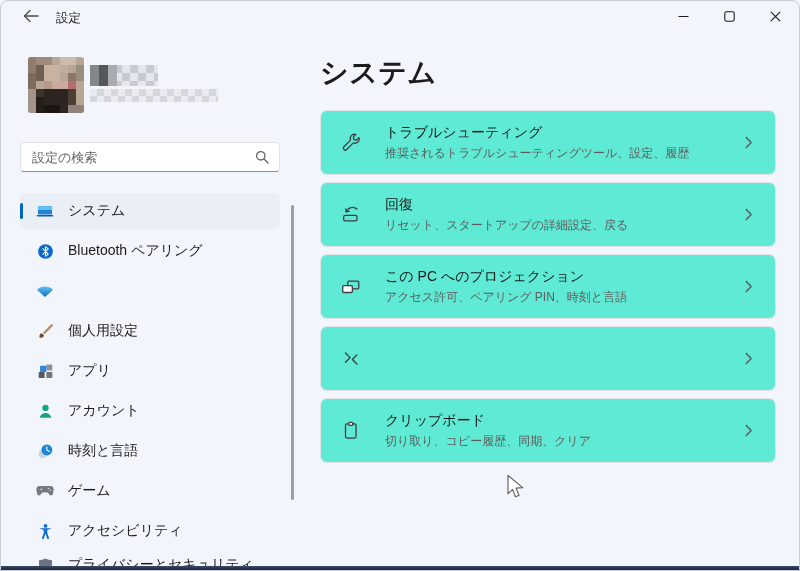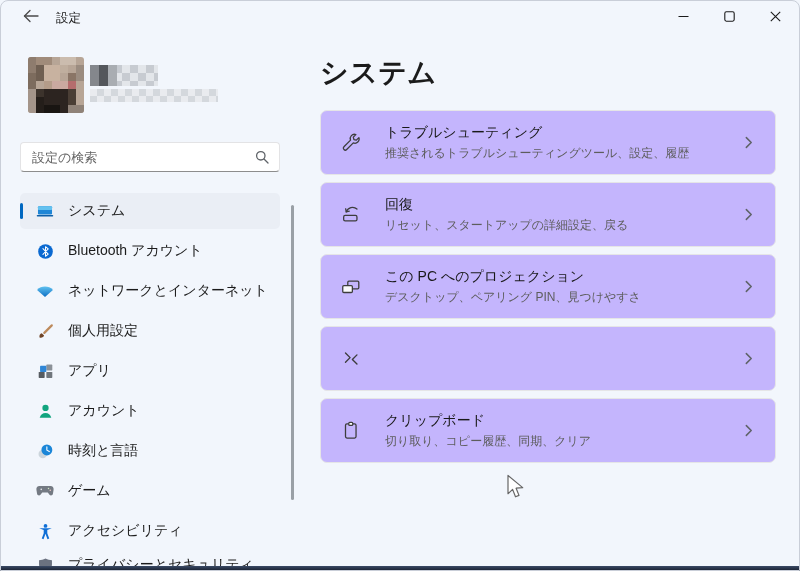--- a/index.html
+++ b/index.html
@@ -82,21 +82,21 @@
   .side-scrollbar{
     position:absolute; left:291px; top:205px; width:3px; height:295px;
     background:#9aa0a6; border-radius:2px; cursor:pointer; z-index:10;
   }
 
   
   .main{ position:absolute; left:320px; top:40px; width:456px; }
   .page-title{ margin-top:14px; font-size:28px; font-weight:600; letter-spacing:.5px; }
   .cards{ margin-top:18px; }
   .card{
-    height:65px; margin-bottom:7px; background:#c4b5fd;
+    height:65px; margin-bottom:7px; background:#5eead4;
     border:1px solid #e5e5e7; border-radius:7px;
     display:flex; align-items:center; cursor:pointer;
   }
   .card-icon{
     width:24px; height:24px; margin-left:18px; flex:0 0 auto;
     display:flex; align-items:center; justify-content:center;
   }
   .card-text{ margin-left:22px; flex:1; min-width:0; }
   .card-title{ font-size:14px; color:#191919; }
   .card-sub{ font-size:12px; color:#5d5d5d; margin-top:3px; white-space:nowrap; }
@@ -190,37 +190,36 @@
   </div>
 
   <div class="nav-item">
 
     <span class="nav-icon">
           <svg width="17" height="17" viewBox="0 0 20 20">
             <circle cx="10" cy="10" r="8.6" fill="#0a69d1"></circle>
             <path d="M7 6.6l6.2 6.4-3.2 2.6V4.4l3.2 2.6L7 13.4" stroke="#fff" stroke-width="1.2" fill="none" stroke-linejoin="round" stroke-linecap="round"></path>
           </svg>
         </span>
-    <span class="nav-label">Bluetooth アカウント</span>
+    <span class="nav-label">Bluetooth ペアリング</span>
   </div>
 
   <div class="nav-item">
 
     <span class="nav-icon">
           <svg width="18" height="18" viewBox="0 0 20 20">
             <defs>
               <linearGradient id="wg1" x1="0" y1="0" x2="0" y2="1">
                 <stop offset="0" stop-color="#5fc0ef"></stop>
                 <stop offset="1" stop-color="#0d6fc4"></stop>
               </linearGradient>
             </defs>
             <path d="M1.2 8.8a12.4 12.4 0 0 1 17.6 0L10 16.6z" fill="url(#wg1)"></path>
           </svg>
         </span>
-    <span class="nav-label">ネットワークとインターネット</span>
   </div>
 
   <div class="nav-item">
 
     <span class="nav-icon">
           <svg width="17" height="17" viewBox="0 0 20 20">
             <path d="M8.6 11.6 17.4 2.8" stroke="#bd8a5c" stroke-width="2.6" stroke-linecap="round"></path>
             <path d="M3 17.2c2.7.7 4.7-.5 5.3-2.4l-2.7-2.6c-2 .4-3.2 2.3-2.6 5z" fill="#6f4427"></path>
           </svg>
         </span>
@@ -342,21 +341,21 @@
 
   <div class="card">
     <span class="card-icon">
           <svg width="22" height="22" viewBox="0 0 24 24" fill="none" stroke="#3d3d3d" stroke-width="1.4" stroke-linejoin="round">
             <rect x="8.5" y="5.5" width="12" height="8.5" rx="1.2"></rect>
             <rect x="3" y="10.5" width="10.5" height="7.5" rx="1.2" fill="#fbfbfd"></rect>
           </svg>
         </span>
     <span class="card-text">
       <div class="card-title">この PC へのプロジェクション</div>
-      <div class="card-sub">デスクトップ、ペアリング PIN、見つけやすさ</div>
+      <div class="card-sub">アクセス許可、ペアリング PIN、時刻と言語</div>
     </span>
     <span class="card-chevron">
       <svg width="13" height="13" viewBox="0 0 12 12" fill="none" stroke="#5f6368" stroke-width="1.4" stroke-linecap="round" stroke-linejoin="round">
             <path d="M4 1.5 8.5 6 4 10.5"></path>
           </svg>
     </span>
   </div>
 
   <div class="card">
     <span class="card-icon">

